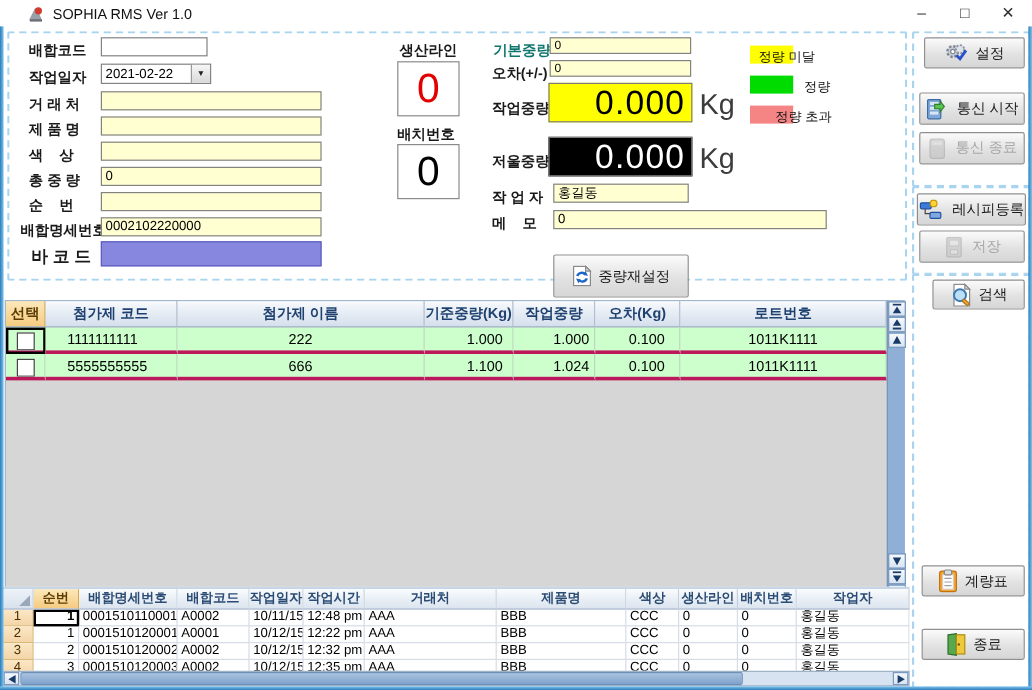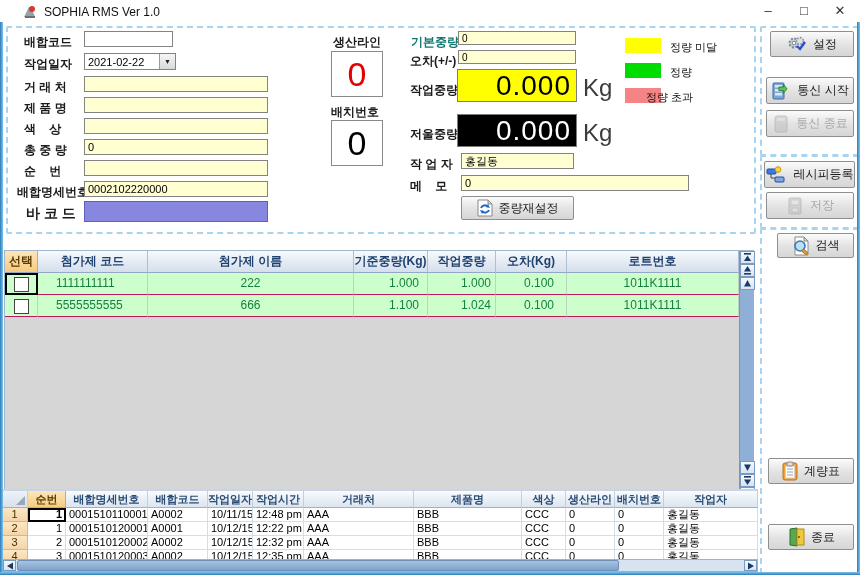--- a/index.html
+++ b/index.html
@@ -35,50 +35,50 @@
       background:#fff;box-sizing:border-box;font-size:11px;}
   #combo-date .val{position:absolute;left:3px;top:2px;}
   #combo-date .drop{position:absolute;right:0;top:0;width:15px;height:15px;
       background:linear-gradient(#f6f6f6,#d9d9d9);border-left:1px solid #9a9a9a;
       font-size:7px;text-align:center;line-height:15px;color:#222;}
   .numbox{position:absolute;width:50px;height:44px;border:1px solid #8a8a8a;background:#fff;
       text-align:center;font-size:34px;line-height:44px;}
   .bigdisp{position:absolute;width:120px;height:33px;border:1px solid #7d7d7d;box-sizing:border-box;
       font-size:28px;text-align:right;padding:0 5px;line-height:31px;letter-spacing:1px;}
   .kg{position:absolute;font-size:24px;color:#3c3c3c;}
-  #btn-reset{position:absolute;left:461px;top:196px;width:113px;height:24px;font-family:Liberation Mono, monospace;}
+  #btn-reset{position:absolute;left:461px;top:212px;width:113px;height:36px;font-family:Liberation Mono, monospace;}
   
   .swatch{position:absolute;width:36px;height:15px;}
   .leglab{position:absolute;font-size:11px;color:#111;white-space:pre;}
   
   .gbtn{display:flex;align-items:center;justify-content:center;gap:6px;
       background:linear-gradient(#FBFBFB,#E2E2E2 55%,#D6D6D6);
       border:1px solid #8F8F8F;border-radius:2px;font-size:12px;color:#1a1a1a;
       box-sizing:border-box;cursor:default;}
   .sbtn{position:absolute;}
   .disabled{color:#A8A8A8;}
   .disabled svg{filter:grayscale(1);opacity:.5;}
   #btn-settings{left:770px;top:31px;width:84px;height:26px;}
   #btn-comm-start{left:766px;top:77px;width:88px;height:27px;}
   #btn-comm-end{left:766px;top:110px;width:88px;height:27px;}
   #btn-recipe{left:764px;top:161px;width:91px;height:27px;}
   #btn-save{left:766px;top:192px;width:88px;height:27px;}
   #btn-search{left:777px;top:233px;width:77px;height:25px;}
-  #btn-weigh{left:768px;top:458px;width:86px;height:26px;}
+  #btn-weigh{left:768px;top:471px;width:86px;height:26px;}
   #btn-exit{left:768px;top:524px;width:86px;height:26px;}
   
   #atable{position:absolute;left:4px;top:236px;width:750px;height:251px;border:1px solid #9FB6CC;
       box-sizing:border-box;background:#D6D6D6;margin-top:14px;}
   .arow,.ahrow{display:flex;}
   .ath{height:22px;box-sizing:border-box;border-right:1px solid #AEBFD4;border-bottom:1px solid #93A9C2;
       background:linear-gradient(#F7FAFD,#E3EAF3 55%,#D5DFEC);
       font-size:12px;font-weight:bold;color:#1F4170;text-align:center;line-height:21px;overflow:hidden;}
   .ath.amber{background:linear-gradient(#FCE7BA,#F6CB80);border-right:1px solid #D9A94F;color:#5a3c00;}
-  .atc{height:22px;box-sizing:border-box;border-right:1px solid #BFD4BF;border-bottom:1px solid #be185d;
-      background:#CCFFCC;font-size:12px;color:#15803d;line-height:21px;overflow:hidden;}
+  .atc{height:22px;box-sizing:border-box;border-right:1px solid #BFD4BF;border-bottom:3px solid #be185d;
+      background:#CCFFCC;font-size:12px;color:#000000;line-height:21px;overflow:hidden;}
   .atc.focus{outline:2px solid #000;outline-offset:-2px;}
   .cbx{width:13px;height:13px;border:1px solid #444;background:#fff;margin:4px auto 0;}
   
   #vscroll{position:absolute;left:734px;top:0;width:15px;height:249px;background:#8FAFD6;
       border-left:1px solid #7A95B5;box-sizing:border-box;}
   .vsb{width:15px;height:13px;background:linear-gradient(#F5F9FD,#D9E4F0);border:1px solid #7A9AC0;
       box-sizing:border-box;display:flex;align-items:center;justify-content:center;}
   .vs-bot{position:absolute;bottom:0;left:0;}
   
   #htable{position:absolute;left:2px;top:489px;width:756px;height:83px;background:#fff;
@@ -195,21 +195,21 @@
           <path d="M4 9 a4 4 0 0 1 7 -1" fill="none" stroke="#1E66C8" stroke-width="2"></path>
           <path d="M12 11 a4 4 0 0 1 -7 1" fill="none" stroke="#1E66C8" stroke-width="2"></path>
           <path d="M11 5 l2 4 -4 -1 Z" fill="#1E66C8"></path>
           <path d="M5 15 l-2 -4 4 1 Z" fill="#1E66C8"></path>
         </svg>
     </span>
     <span>중량재설정</span>
   </div>
 
   <div class="swatch" style="left: 625px; top: 38px; background: rgb(255, 255, 0);"></div>
-  <span class="leglab" style="left:670px;top:40px;">정량 미달</span>
+  <span class="leglab" style="left:632px;top:40px;">정량 미달</span>
   <div class="swatch" style="left: 625px; top: 63px; background: rgb(0, 220, 0);"></div>
   <span class="leglab" style="left:670px;top:65px;">정량</span>
   <div class="swatch" style="left: 625px; top: 88px; background: rgb(245, 132, 132);"></div>
   <span class="leglab" style="left:646px;top:90px;">정량 초과</span>
 
   <div id="side-g1" class="panel"></div>
   <div id="side-g2" class="panel"></div>
   <div id="side-g3" class="panel"></div>
 
   <div class="gbtn sbtn" id="btn-settings">

